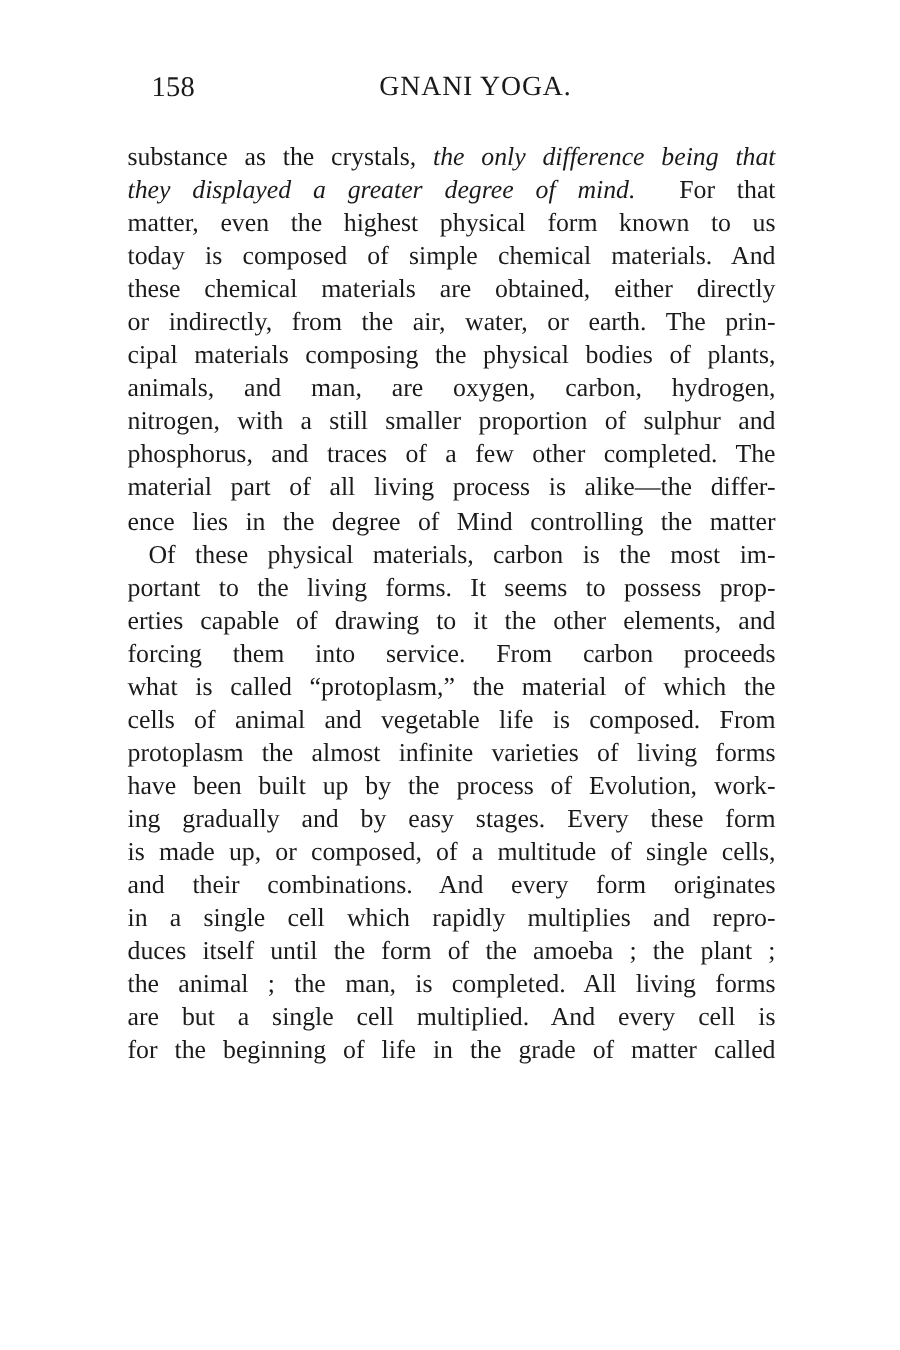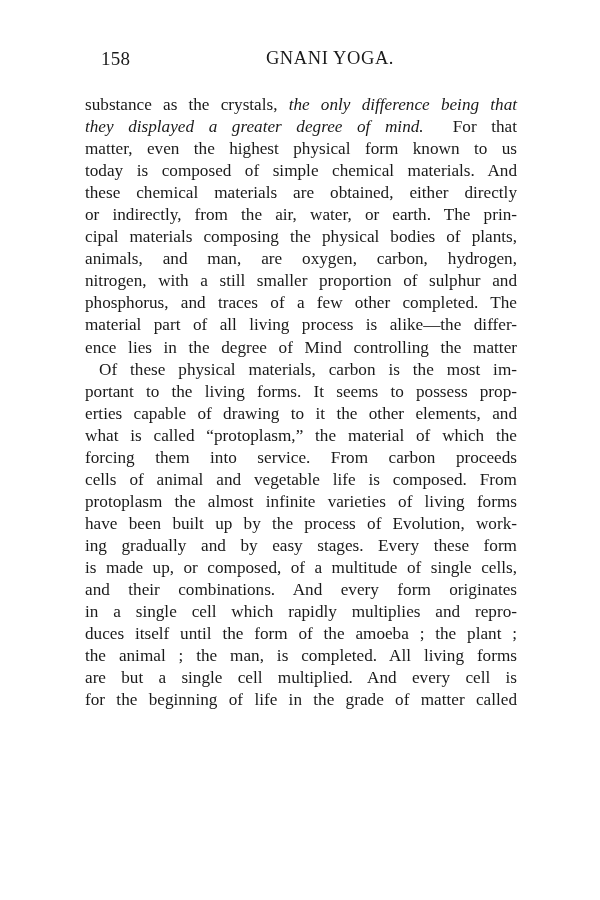--- a/index.html
+++ b/index.html
@@ -31,21 +31,21 @@
     }
     .page-number {
       position: absolute;
       left: 0;
       top: 0;
       font-size: 19px;
       letter-spacing: 0.2px;
     }
     .header-title {
       position: absolute;
-      left: 13px;
+      left: 0;
       width: 432px;
       text-align: center;
       top: 0;
       font-size: 18.5px;
       letter-spacing: 0.6px;
     }
     .body-text {
       position: absolute;
       top: 94px;
       left: 85px;
@@ -94,22 +94,22 @@
       <span class="line">nitrogen, with a still smaller proportion of sulphur and</span>
       <span class="line">phosphorus, and traces of a few other completed.  The</span>
       <span class="line">material part of all living process is alike—the differ-</span>
       <span class="line">ence lies in the degree of Mind controlling the matter</span>
     </div>
 
     <div>
       <span class="line indent">Of these physical materials, carbon is the most im-</span>
       <span class="line">portant to the living forms.  It seems to possess prop-</span>
       <span class="line">erties capable of drawing to it the other elements, and</span>
+      <span class="line">forcing them into service.  From carbon proceeds</span>
       <span class="line">what is called “protoplasm,” the material of which the</span>
-      <span class="line">forcing them into service.  From carbon proceeds</span>
       <span class="line">cells of animal and vegetable life is composed.  From</span>
       <span class="line">protoplasm the almost infinite varieties of living forms</span>
       <span class="line">have been built up by the process of Evolution, work-</span>
       <span class="line">ing gradually and by easy stages.  Every these form</span>
       <span class="line">is made up, or composed, of a multitude of single cells,</span>
       <span class="line">and their combinations.  And every form originates</span>
       <span class="line">in a single cell which rapidly multiplies and repro-</span>
       <span class="line">duces itself until the form of the amoeba ; the plant ;</span>
       <span class="line">the animal ; the man, is completed.  All living forms</span>
       <span class="line">are but a single cell multiplied.  And every cell is</span>

